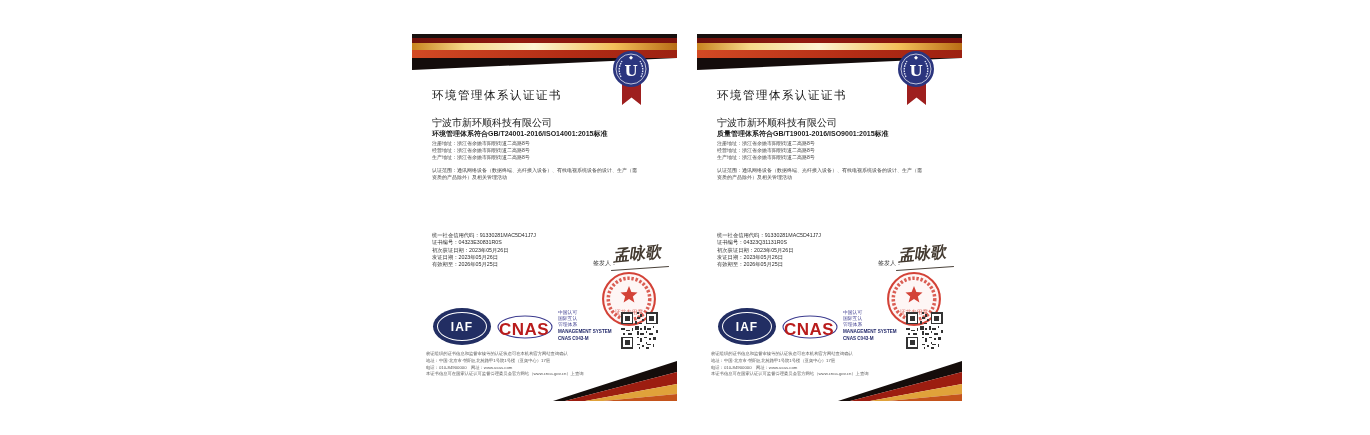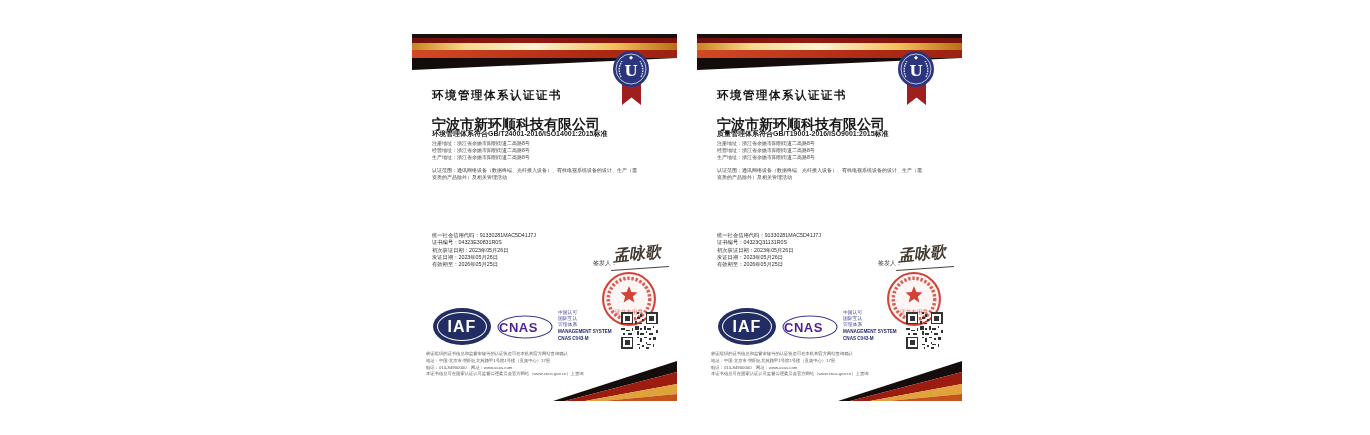--- a/index.html
+++ b/index.html
@@ -19,47 +19,47 @@
               background:linear-gradient(90deg,#d24a24,#b32c15 60%,#9c2111);}
   .banner .s5{position:absolute;left:0;top:24px;width:100%;height:12px;background:#140c0b;
               clip-path:polygon(0 0,100% 0,0 100%);}
 
   
   .ribbon{position:absolute;left:212px;top:58px;width:19px;height:47px;background:#9e1f1e;
           clip-path:polygon(0 0,100% 0,100% 100%,50% 84%,0 100%);}
   .badge{position:absolute;left:202px;top:50px;width:38px;height:38px;}
 
   
-  .title{position:absolute;left:22px;top:88px;font-size:11.5px;font-weight:bold;
+  .title{position:absolute;left:22px;top:88px;font-size:11.5px;font-weight:normal;
          letter-spacing:1.5px;color:#161616;}
-  .company{position:absolute;left:22px;top:116px;font-size:14px;font-weight:bold;color:#181818;}
+  .company{position:absolute;left:22px;top:116px;font-size:10px;font-weight:normal;color:#181818;}
   .standard{position:absolute;left:22px;top:129px;font-size:7px;font-weight:bold;color:#1c1c1c;}
   .addr{position:absolute;left:22px;top:140px;font-size:5px;line-height:7px;color:#3d3d3d;}
   .scope{position:absolute;left:22px;top:167px;width:208px;font-size:5px;line-height:7px;color:#3d3d3d;}
   .info{position:absolute;left:22px;top:232px;font-size:5.3px;line-height:7.3px;color:#2d2d2d;}
   .issuer-label{position:absolute;left:183px;top:259px;font-size:6px;color:#2d2d2d;}
   .signature{position:absolute;left:203px;top:244px;font-size:16px;font-weight:bold;
              font-style:italic;font-family:"DejaVu Serif",serif;color:#433a30;
              transform:rotate(-6deg);letter-spacing:0px;}
   .sig-underline{position:absolute;left:201px;top:268px;width:58px;height:0;
                  border-bottom:1.4px solid #4a423a;transform:rotate(-4deg);}
 
   
   .seal{position:absolute;left:191px;top:271px;width:56px;height:56px;opacity:.92;
         mix-blend-mode:multiply;}
 
   
   .iaf{position:absolute;left:23px;top:308px;width:58px;height:37px;border-radius:50%;
        background:#222e63;display:flex;align-items:center;justify-content:center;}
   .iaf .inner{width:48px;height:27px;border:1.2px solid #ffffff;border-radius:50%;
        display:flex;align-items:center;justify-content:center;}
-  .iaf .txt{color:#fff;font-weight:bold;font-size:16px;letter-spacing:1px;}
+  .iaf .txt{color:#fff;font-weight:bold;font-size:12px;letter-spacing:1px;}
   .cnas{position:absolute;left:86px;top:313px;width:58px;height:28px;}
-  .cnas .txt{position:absolute;left:3px;top:7px;font-size:13px;font-weight:bold;
-             color:#4c1d95;letter-spacing:.5px;}
+  .cnas .txt{position:absolute;left:3px;top:7px;font-size:17px;font-weight:bold;
+             color:#b91c1c;letter-spacing:.5px;}
   .cnas svg{position:absolute;left:0;top:0;}
   .accr{position:absolute;left:148px;top:310px;width:80px;font-size:4.8px;line-height:6px;
         color:#3d3c8f;}
   .accr .en{font-weight:bold;color:#23296a;font-size:4.6px;margin-top:1px;}
   .qr{position:absolute;left:211px;top:312px;width:37px;height:37px;}
 
   
   .notes{position:absolute;left:16px;top:351px;width:252px;font-size:4.3px;line-height:6.8px;
          color:#555;}
   .notes div{white-space:nowrap;overflow:hidden;}

